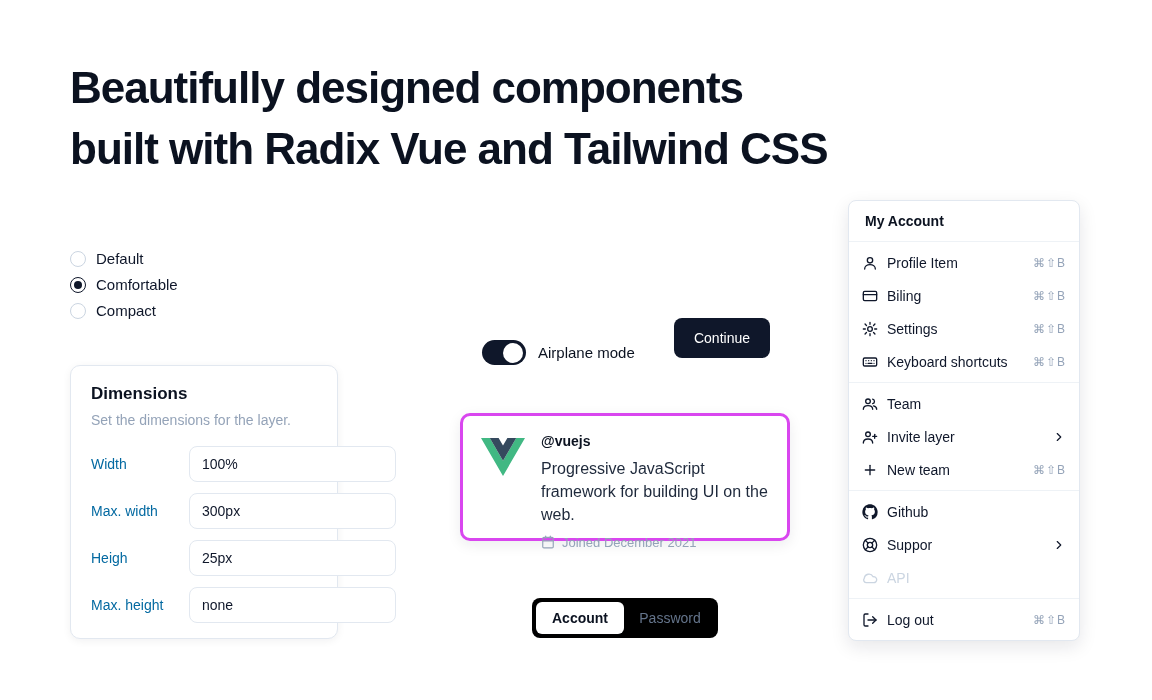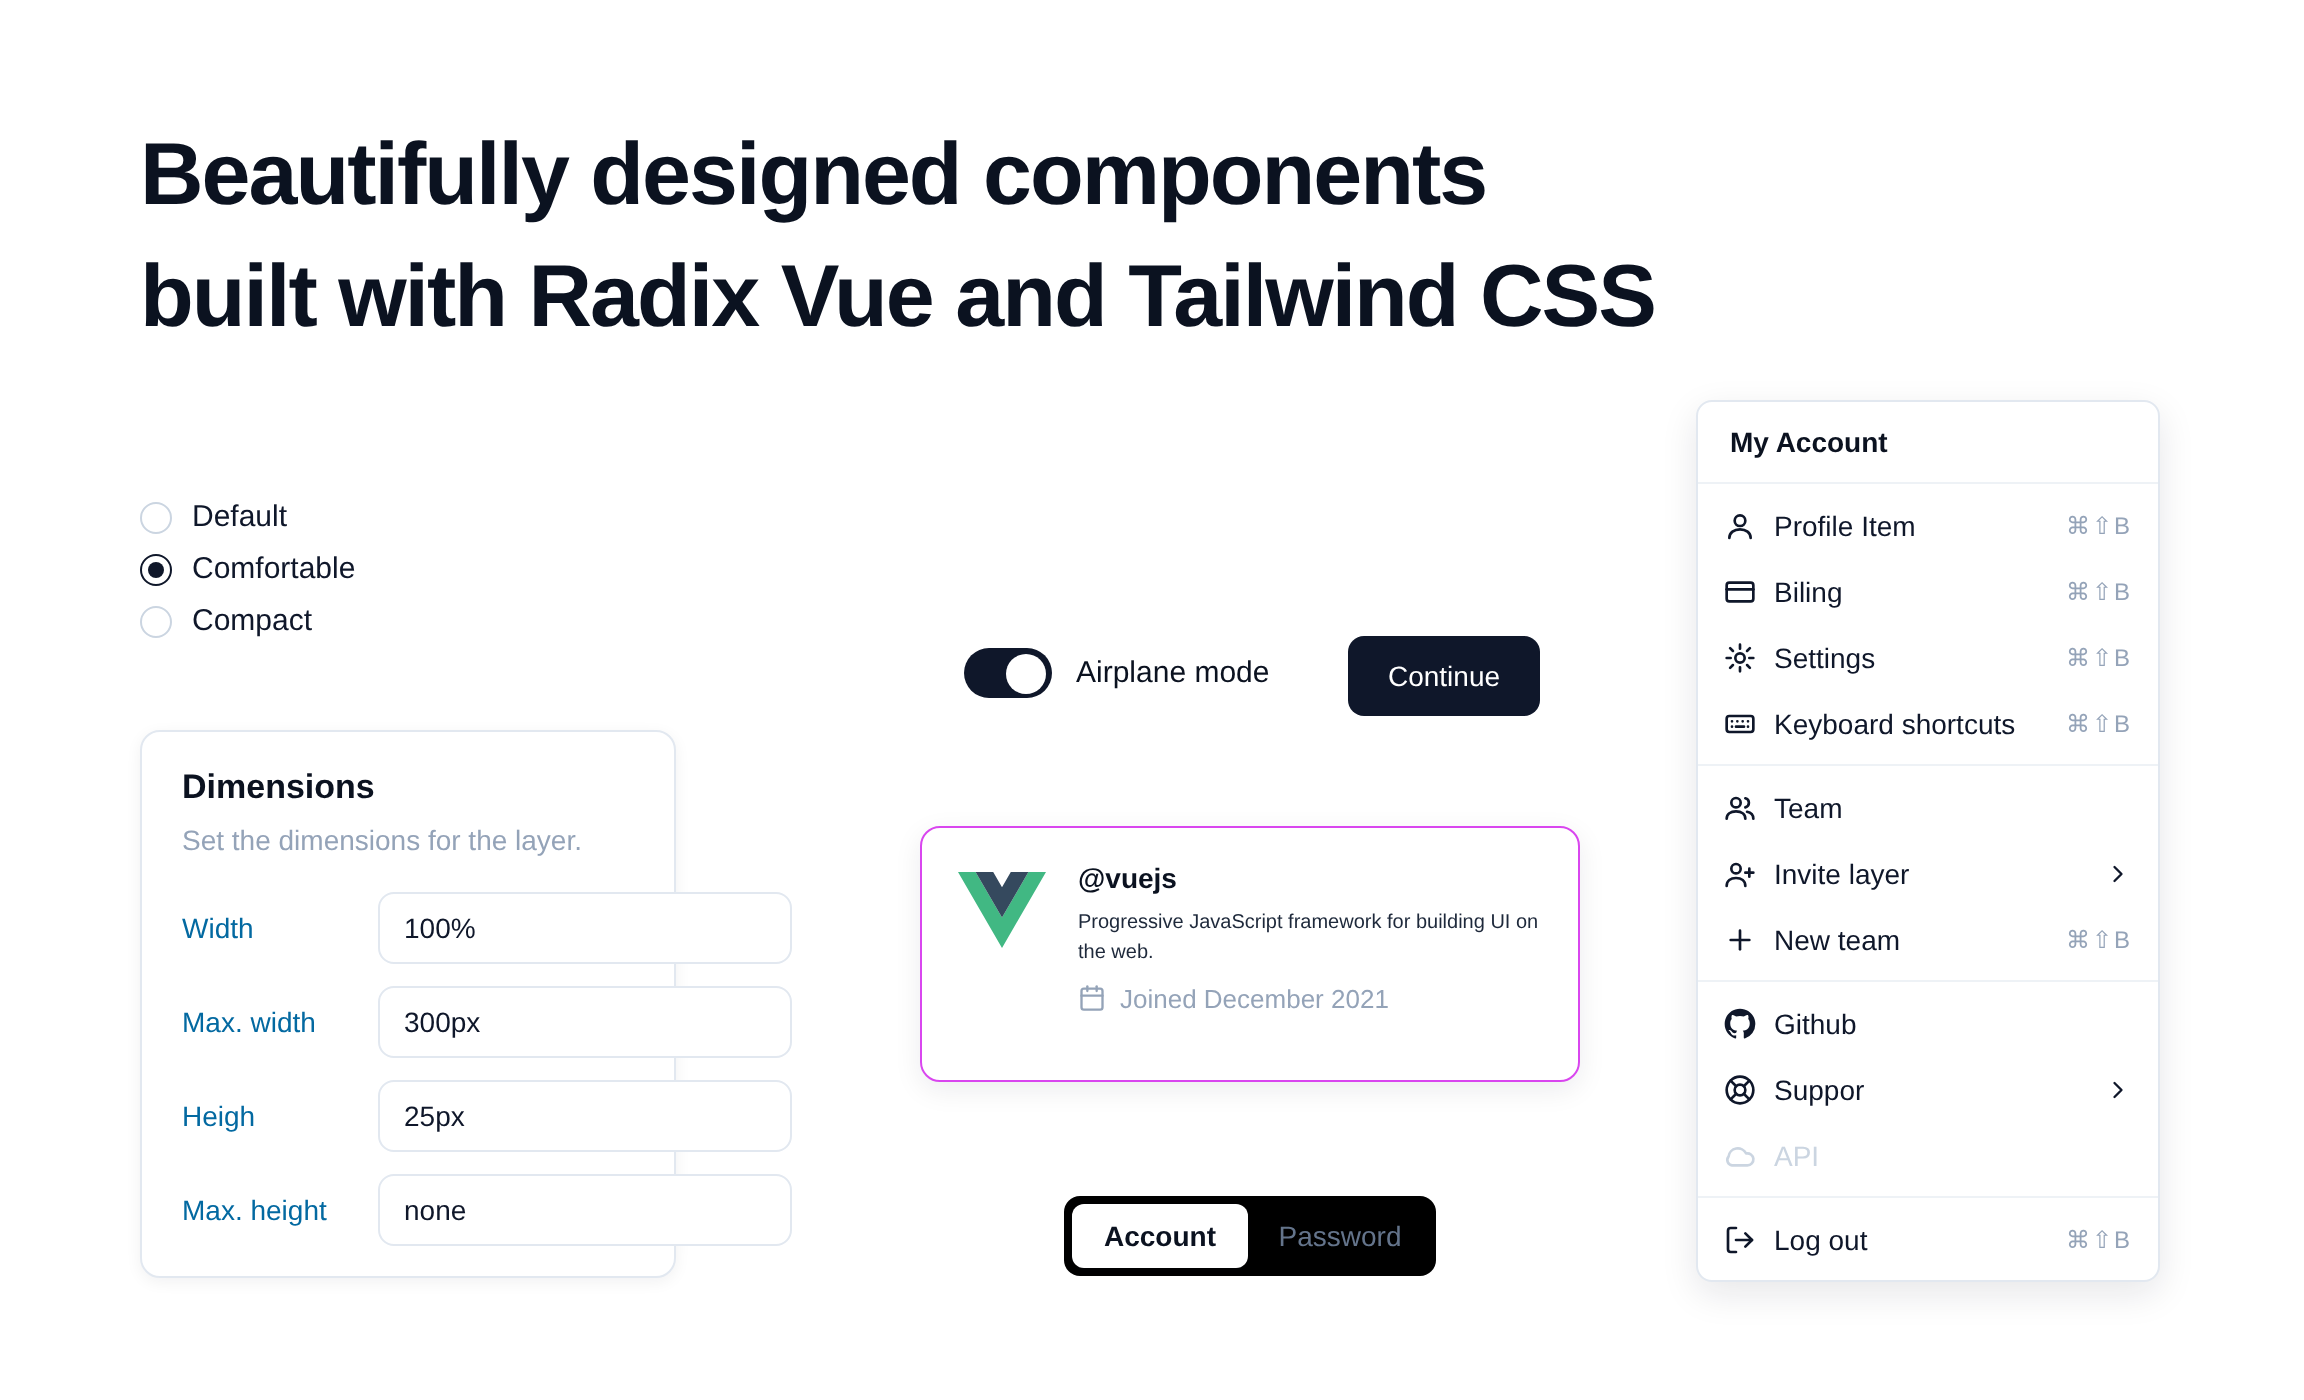--- a/index.html
+++ b/index.html
@@ -44,43 +44,43 @@
   .dim-sub { font-size: 14px; color: #94a3b8; margin-bottom: 18px; }
   .dim-row { display: flex; align-items: center; margin-bottom: 11px; }
   .dim-label { flex: 0 0 98px; font-size: 14px; font-weight: 400; color: #0369a1; }
   .dim-input {
     flex: 1; height: 36px; border: 1px solid #e2e8f0; border-radius: 8px;
     padding: 0 12px; font-size: 14px; color: #0f172a; background: #fff; outline: none;
     font-family: "Liberation Sans", sans-serif;
   }
 
   
-  .switch-row { position: absolute; left: 482px; top: 324px; display: flex; align-items: center; gap: 12px; }
+  .switch-row { position: absolute; left: 482px; top: 340px; display: flex; align-items: center; gap: 12px; }
   .switch { width: 44px; height: 25px; border-radius: 13px; background: #0f172a; position: relative; cursor: pointer; }
   .switch .knob { position: absolute; top: 2.5px; right: 3px; width: 20px; height: 20px; border-radius: 50%; background: #fff; }
   .switch-label { font-size: 15px; font-weight: 500; color: #0b1220; }
 
   
   .btn-continue {
     position: absolute; left: 674px; top: 318px; width: 96px; height: 40px;
     background: #0f172a; color: #fff; border: none; border-radius: 8px;
     font-size: 14px; font-weight: 500; cursor: pointer;
     font-family: "Liberation Sans", sans-serif;
   }
 
   
   .vue-card {
     position: absolute; left: 460px; top: 413px; width: 330px; height: 128px;
-    background: #fff; border: 1px solid #d946ef; border-radius: 10px;
+    background: #fff; border: 3px solid #d946ef; border-radius: 10px;
     box-shadow: 0 4px 14px rgba(15,23,42,.08);
     padding: 17px 18px; display: flex; gap: 16px;
   }
   .vue-logo { width: 44px; height: 40px; flex: 0 0 44px; margin-top: 4px; }
   .vue-handle { font-size: 14px; font-weight: 700; color: #0b1220; margin-bottom: 8px; }
-  .vue-desc { font-size: 10px; line-height: 1.45; color: #1e293b; width: 236px; margin-bottom: 8px; }
+  .vue-desc { font-size: 16px; line-height: 1.45; color: #1e293b; width: 236px; margin-bottom: 8px; }
   .vue-joined { display: flex; align-items: flex-start; gap: 7px; font-size: 13px; color: #94a3b8; }
   .vue-joined svg { width: 14px; height: 14px; }
 
   
   .tabs {
     position: absolute; left: 532px; top: 598px; width: 186px; height: 40px;
     background: #000000; border-radius: 8px; padding: 4px; display: flex; gap: 2px;
   }
   .tab { flex: 1; display: flex; align-items: center; justify-content: center; font-size: 14px; font-weight: 500; color: #64748b; border-radius: 6px; cursor: pointer; }
   .tab.active { background: #fff; color: #0b1220; font-weight: 600; box-shadow: 0 1px 3px rgba(15,23,42,.12); }

